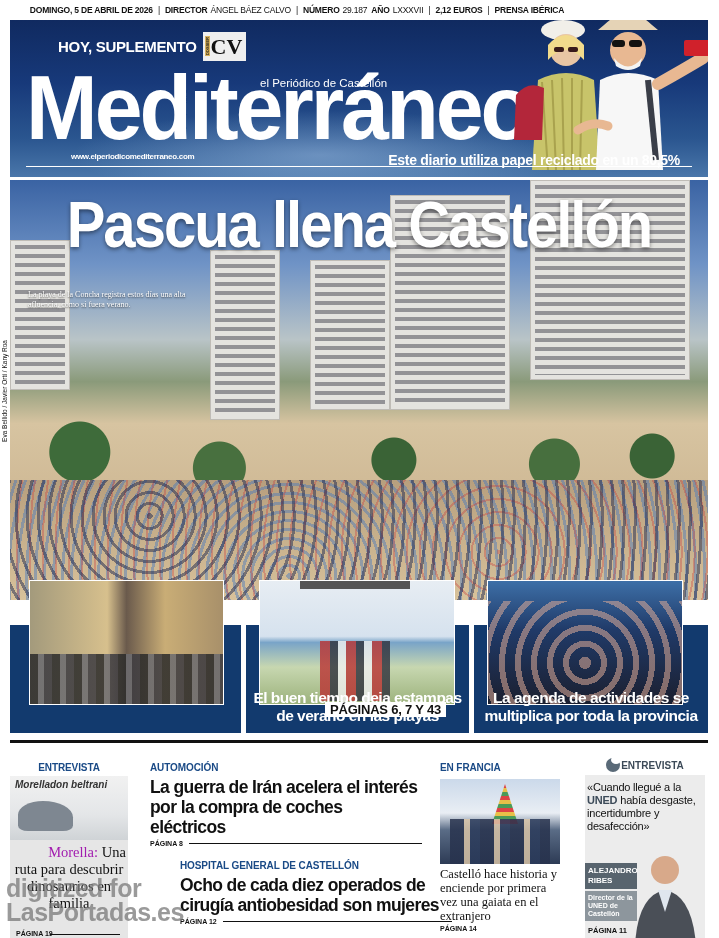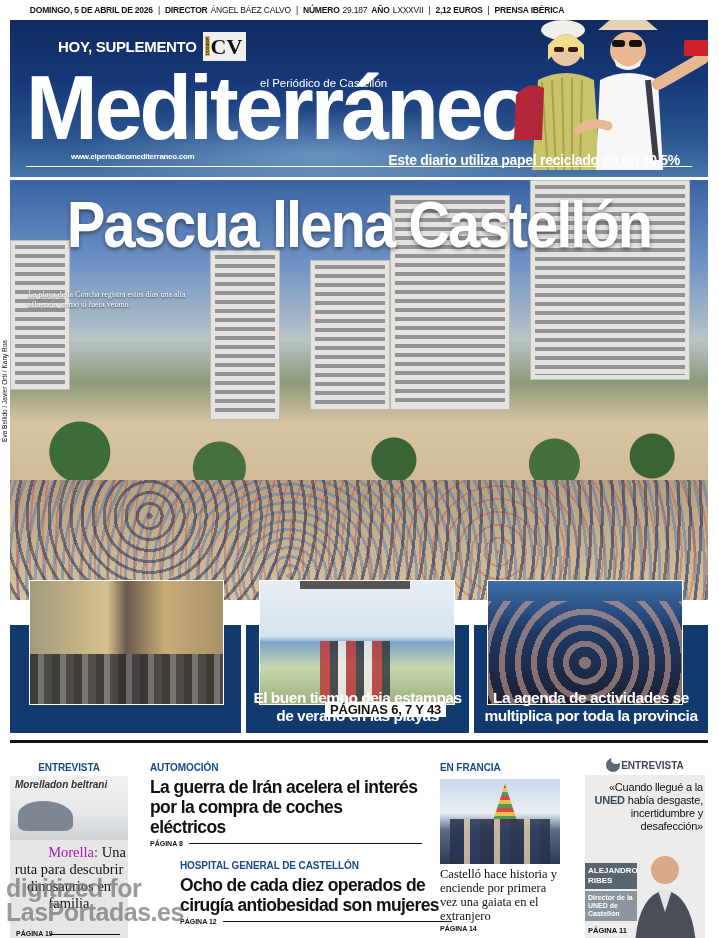--- a/index.html
+++ b/index.html
@@ -164,21 +164,21 @@
     background: repeating-linear-gradient(90deg, #27324d 0 14px, #d8c3a6 14px 20px, #2a3a5a 20px 30px); opacity: 0.85; }
   .francia .hl { margin-top: 3px; font-family: "Liberation Serif", serif; font-size: 12.5px; line-height: 14px; color: #111; }
   .francia .pg { margin-top: 2px; font-size: 7px; font-weight: bold; }
 
   .entrevista { position: absolute; left: 585px; top: 758px; width: 120px; }
   .entrevista .tag { display: flex; align-items: center; justify-content: center; gap: 1px; }
   .entrevista .tag .swirl { width: 14px; height: 14px; border-radius: 50%; background: #5a6a78; position: relative; }
   .entrevista .tag .swirl::after { content: ""; position: absolute; left: 5px; top: -2px; width: 10px; height: 8px; background: #fff; border-radius: 50%; }
   .entrevista .tag span { color: #3c4a58; font-weight: bold; font-size: 10px; }
   .entrevista .box { margin-top: 3px; background: #ececec; height: 165px; position: relative; overflow: hidden; }
-  .entrevista .quote { position: absolute; left: 2px; right: 2px; top: 6px; text-align: right; font-size: 11px; line-height: 13px; color: #111; letter-spacing: -0.2px; }
+  .entrevista .quote { position: absolute; left: 2px; right: 2px; top: 6px; text-align: left; font-size: 11px; line-height: 13px; color: #111; letter-spacing: -0.2px; }
   .entrevista .quote b { color: #3c4a58; }
   .entrevista .man { position: absolute; left: 45px; top: 75px; width: 70px; height: 95px; }
   .entrevista .namebox { position: absolute; left: 0; top: 88px; width: 52px; background: #58646e; color: #fff; padding: 3px 3px; font-size: 8px; font-weight: bold; line-height: 10px; }
   .entrevista .rolebox { position: absolute; left: 0; top: 116px; width: 52px; background: #8d969d; color: #fff; padding: 3px 3px; font-size: 7px; font-weight: bold; line-height: 8px; }
   .entrevista .pg { position: absolute; left: 3px; bottom: 5px; font-size: 7.5px; font-weight: bold; color: #111; }
 
   .watermark {
     position: absolute; left: 6px; top: 876px; color: rgba(120,120,120,0.75);
     font-weight: bold; font-size: 25px; line-height: 24px; letter-spacing: -0.5px; pointer-events: none;
   }

